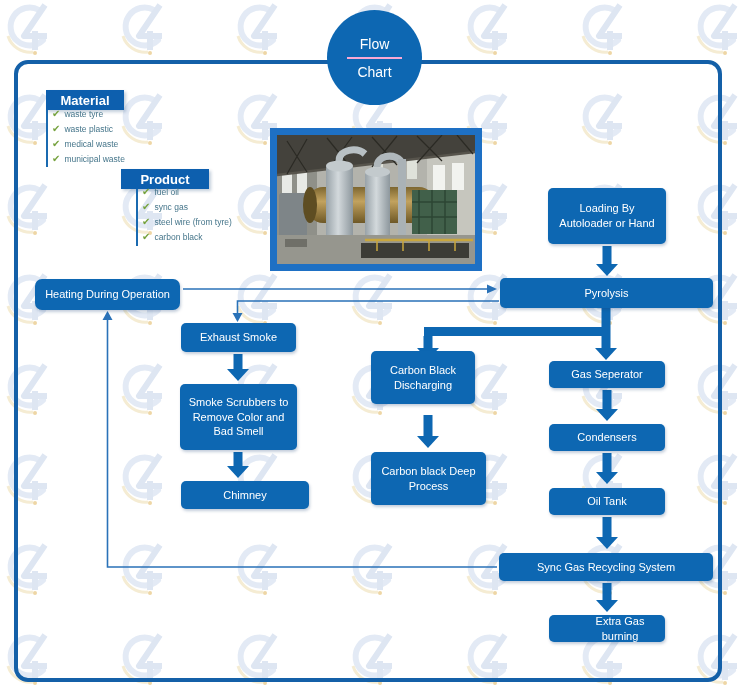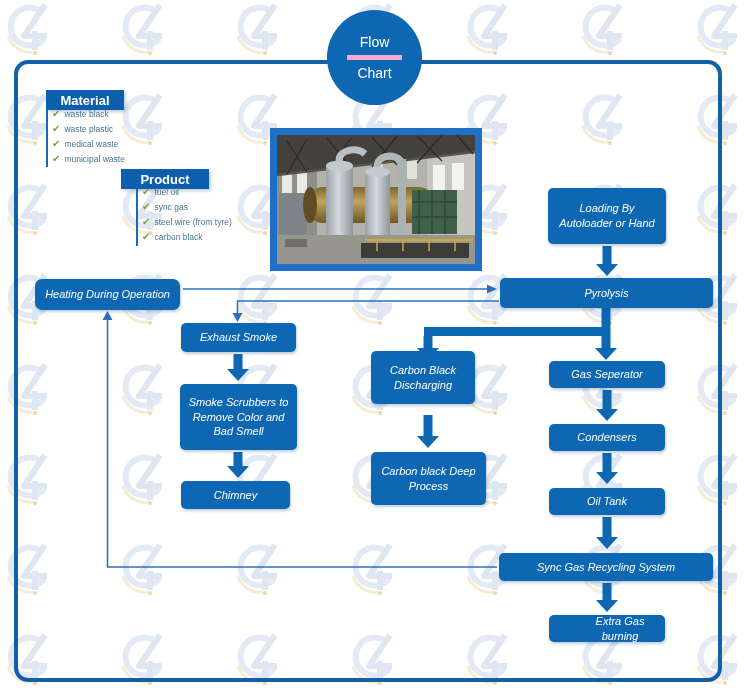--- a/index.html
+++ b/index.html
@@ -17,26 +17,26 @@
     box-sizing:border-box;background:transparent;
   }
   .connector-layer{z-index:2;}
   .title-circle{
     position:absolute;left:327px;top:10px;width:95px;height:95px;
     background:#0d67b2;border-radius:50%;z-index:3;
     display:flex;flex-direction:column;align-items:center;justify-content:center;
     color:#fff;font-size:14px;
   }
   .title-circle .t1{padding:0 0 5px 0;}
-  .title-circle .t2{border-top:5px solid #f9a8d4;padding:5px 10px 0 10px;}
+  .title-circle .t2{border-top:2px solid #f9a8d4;padding:5px 10px 0 10px;}
   .node{
     position:absolute;background:#0d67b2;color:#ffffff;border-radius:5px;
     display:flex;align-items:center;justify-content:center;text-align:center;
     font-size:11px;line-height:1.35;padding:2px 6px;box-sizing:border-box;
-    z-index:4;box-shadow:1px 2px 3px rgba(20,60,110,0.25);font-style:italic;
+    z-index:4;box-shadow:1px 2px 3px rgba(20,60,110,0.25);
   }
   .legend-header{
     position:absolute;background:#0d5fae;color:#fff;font-weight:bold;font-size:13px;
     display:flex;align-items:center;justify-content:center;z-index:4;
     box-shadow:2px 2px 3px rgba(13,60,110,0.25);
   }
   .legend-rule{position:absolute;width:2px;background:#1a6ab0;z-index:4;}
   .legend-list{position:absolute;z-index:4;}
   .legend-list .li{display:flex;align-items:center;height:15px;}
   .legend-list .check{color:#76a23e;font-size:10px;margin-right:4px;line-height:1;}
@@ -118,21 +118,21 @@
   <div class="title-circle">
     <span class="t1">Flow</span>
     <span class="t2">Chart</span>
   </div>
 
   <div class="legend-header" style="left:46px;top:90px;width:78px;height:20px;">Material</div>
   <div class="legend-rule" style="left:46px;top:110px;height:57px;"></div>
   <div class="legend-list" style="left:52px;top:106px;">
     <div class="li">
         <span class="check">✔</span>
-        <span class="lab">waste black</span>
+        <span class="lab">waste tyre</span>
       </div>
     <div class="li">
         <span class="check">✔</span>
         <span class="lab">waste plastic</span>
       </div>
     <div class="li">
         <span class="check">✔</span>
         <span class="lab">medical waste</span>
       </div>
     <div class="li">
@@ -213,21 +213,21 @@
       </g>
       <rect x="8" y="104" width="22" height="8" fill="#6f6f68"></rect>
     </svg>
   </div>
 
   <div class="node" style="left:35px;top:279px;width:145px;height:31px;border-radius:7px;">Heating During Operation</div>
   <div class="node" style="left:548px;top:188px;width:118px;height:56px;">Loading By Autoloader or Hand</div>
   <div class="node" style="left:500px;top:278px;width:213px;height:30px;">Pyrolysis</div>
   <div class="node" style="left:181px;top:323px;width:115px;height:29px;">Exhaust Smoke</div>
   <div class="node" style="left:180px;top:384px;width:117px;height:66px;">Smoke Scrubbers to Remove Color and Bad Smell</div>
-  <div class="node" style="left:181px;top:481px;width:109px;height:28px;">Chimney</div>
+  <div class="node" style="left:181px;top:481px;width:128px;height:28px;">Chimney</div>
   <div class="node" style="left:371px;top:351px;width:104px;height:53px;">Carbon Black Discharging</div>
   <div class="node" style="left:371px;top:452px;width:115px;height:53px;">Carbon black Deep Process</div>
   <div class="node" style="left:549px;top:361px;width:116px;height:27px;">Gas Seperator</div>
   <div class="node" style="left:549px;top:424px;width:116px;height:27px;">Condensers</div>
   <div class="node" style="left:549px;top:488px;width:116px;height:27px;">Oil Tank</div>
   <div class="node" style="left:499px;top:553px;width:214px;height:28px;">Sync Gas Recycling System</div>
   <div class="node" style="left:549px;top:615px;width:116px;height:27px;padding-left:32px;">Extra Gas burning</div>
 
 </div>
 

